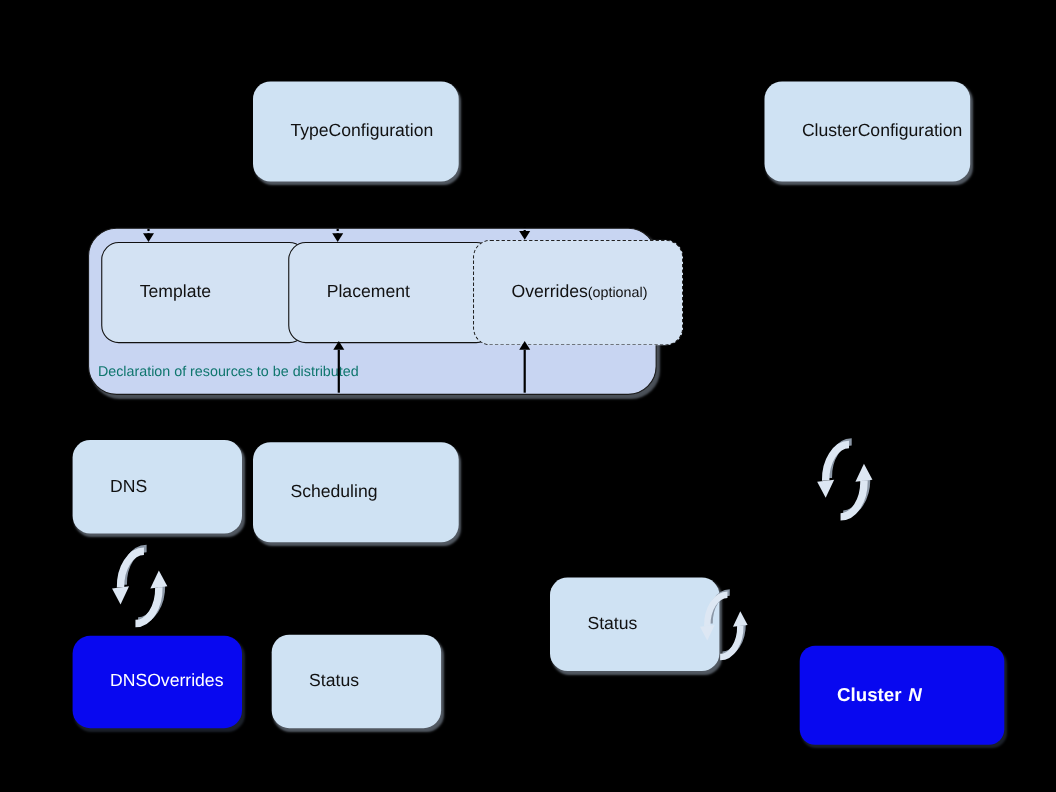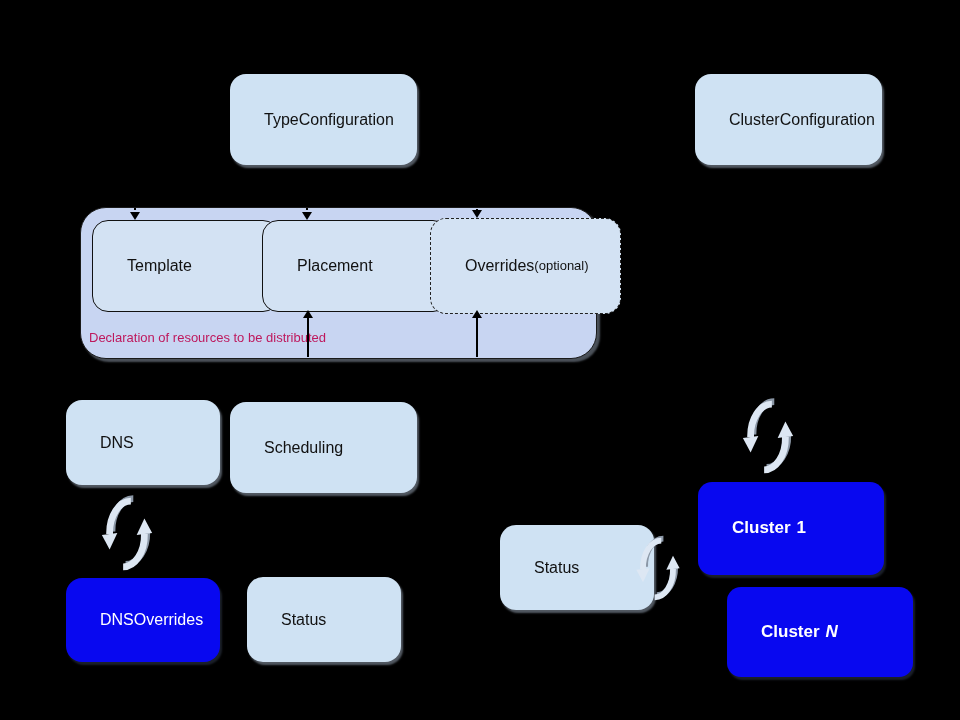--- a/index.html
+++ b/index.html
@@ -33,21 +33,21 @@
     position:absolute;left:32px;top:207px;width:515px;height:150px;
     border-radius:26px;background:var(--container-fill,#c8d5f2);
     border:1.5px solid #1a1a1a;box-shadow:3px 3px 2px rgba(150,162,178,.5);margin-left:48px;
   }
   #group .node{box-shadow:none;}
   #template{left:11px;top:12px;width:151px;height:90px;border:1.3px solid #111;background:#d3e2f3;}
   #placement{left:181px;top:12px;width:151px;height:90px;border:1.3px solid #111;background:#d3e2f3;}
   #overrides{left:349px;top:10px;width:155px;height:94px;border:1.5px dashed #222;background:#d3e2f3;line-height:1.15;}
   #overrides .sub{font-size:13px;}
   #caption{
-    position:absolute;left:8px;top:122px;font-size:13px;color:#be185d;
+    position:absolute;left:8px;top:122px;font-size:13px;color:#0f766e;
     white-space:nowrap;
   }
   
   #dns{left:66px;top:400px;width:120px;height:85px;}
   #scheduling{left:230px;top:402px;width:153px;height:91px;}
   #dns-provider{left:66px;top:578px;width:120px;height:84px;}
   #policy{left:247px;top:577px;width:120px;height:85px;}
   #propagation{left:697px;top:298px;width:151px;height:92px;}
   #status{left:500px;top:525px;width:120px;height:85px;}
   #cluster-1{left:698px;top:482px;width:152px;height:93px;border-radius:14px;}
@@ -124,25 +124,20 @@
   <div class="node blue" id="dns-provider">
     <span>DNS</span>
     <span>Overrides</span>
   </div>
   <div class="node" id="policy">
     <span>Status</span>
   </div>
   <div class="node" id="status">
     <span>Status</span>
   </div>
-  <div class="node blue bold" id="cluster-1">
-    <div>
-      <span>Cluster</span><span class="suffix">1</span>
-    </div>
-  </div>
   <div class="node blue bold" id="cluster-n">
     <div>
       <span>Cluster</span><span class="suffix n-italic">N</span>
     </div>
   </div>
 
   <svg class="sync" id="sync-dns" viewBox="0 0 60 84">
     <g fill="none" stroke-linecap="butt">
       <path d="M34 8 A22 33 0 0 0 12 42" stroke="#8b97a6" stroke-width="7" transform="translate(2.5,-2.5)"></path>
       <path d="M26 76 A22 33 0 0 0 48 42" stroke="#8b97a6" stroke-width="7" transform="translate(2.5,-2.5)"></path>

